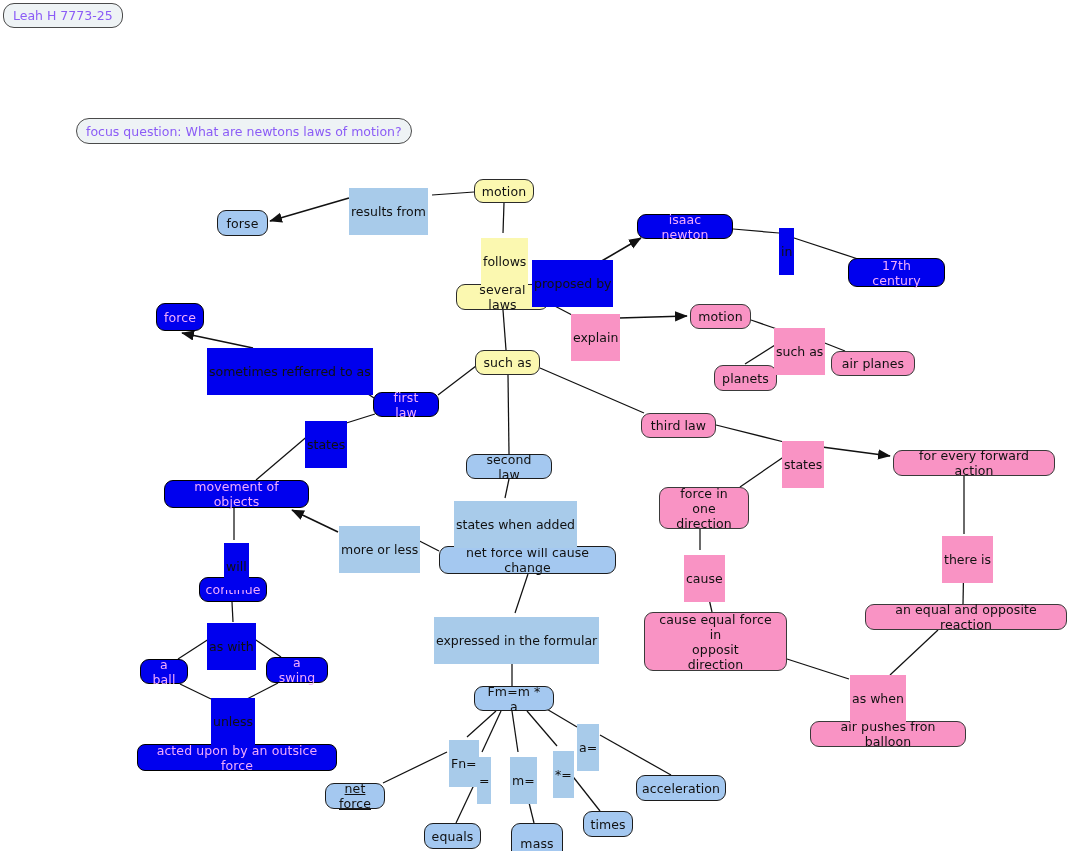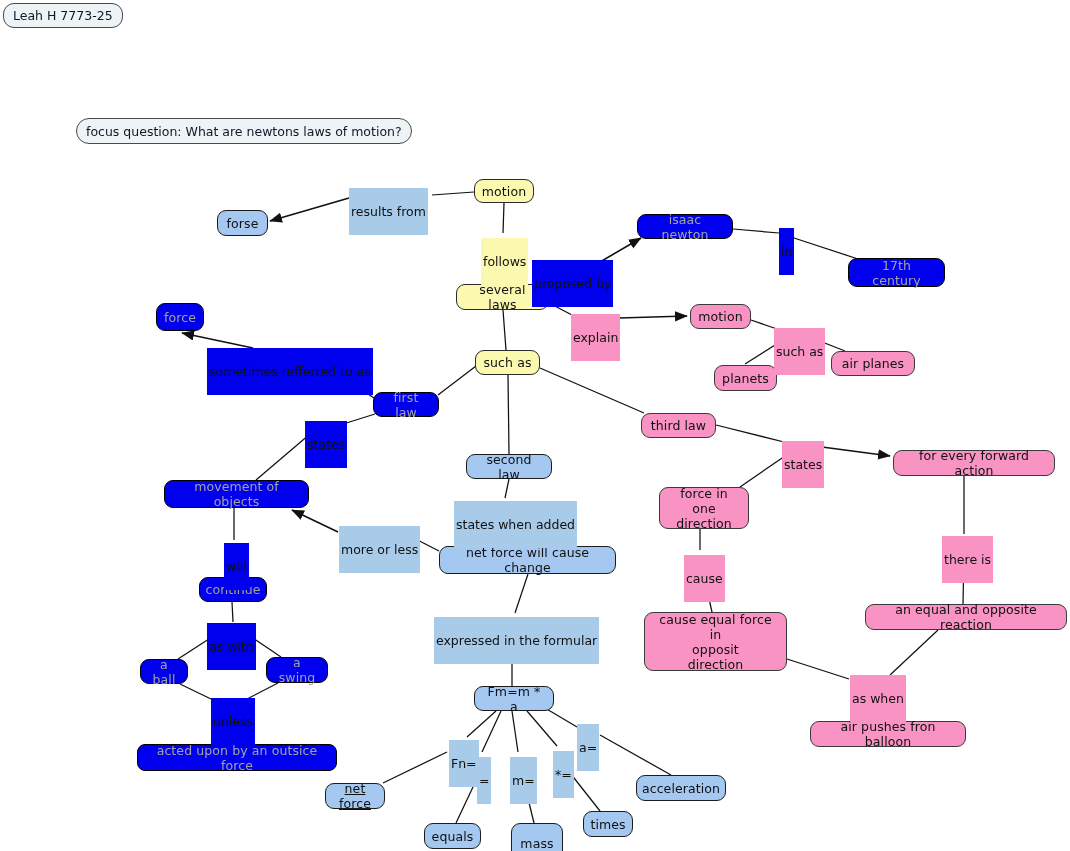--- a/index.html
+++ b/index.html
@@ -39,21 +39,21 @@
     border-radius: 9px;
     font-size: 12.5px;
     line-height: 15px;
     color: #111111;
     padding: 2px 7px;
     white-space: pre-line;
     letter-spacing: 0.1px;
   }
   .n-yellow  { background: #fbf8b0; border-color: #2b2b2b; }
   .n-ltblue  { background: #a4c8f0; border-color: #1c1c1c; }
-  .n-blue    { background: #0000ee; border-color: #000000; color: #a3a3a3; }
+  .n-blue    { background: #0000ee; border-color: #000000; color: #f0abfc; }
   .n-pink    { background: #f993c4; border-color: #3a3a3a; }
 
   
   .linklabel {
     position: absolute;
     box-sizing: border-box;
     font-size: 12.5px;
     line-height: 15px;
     color: #111111;
     padding: 16px 2px;
@@ -67,21 +67,21 @@
 
   
   .pill {
     position: absolute;
     box-sizing: border-box;
     background: #eef3f5;
     border: 1.3px solid #4a4a4a;
     border-radius: 11px;
     font-size: 12.5px;
     line-height: 15px;
-    color: #0f172a;
+    color: #8b5cf6;
     display: flex;
     align-items: center;
     padding: 0 9px;
     white-space: nowrap;
   }
 </style>
 </head>
 <body>
 
 <div id="canvas">

